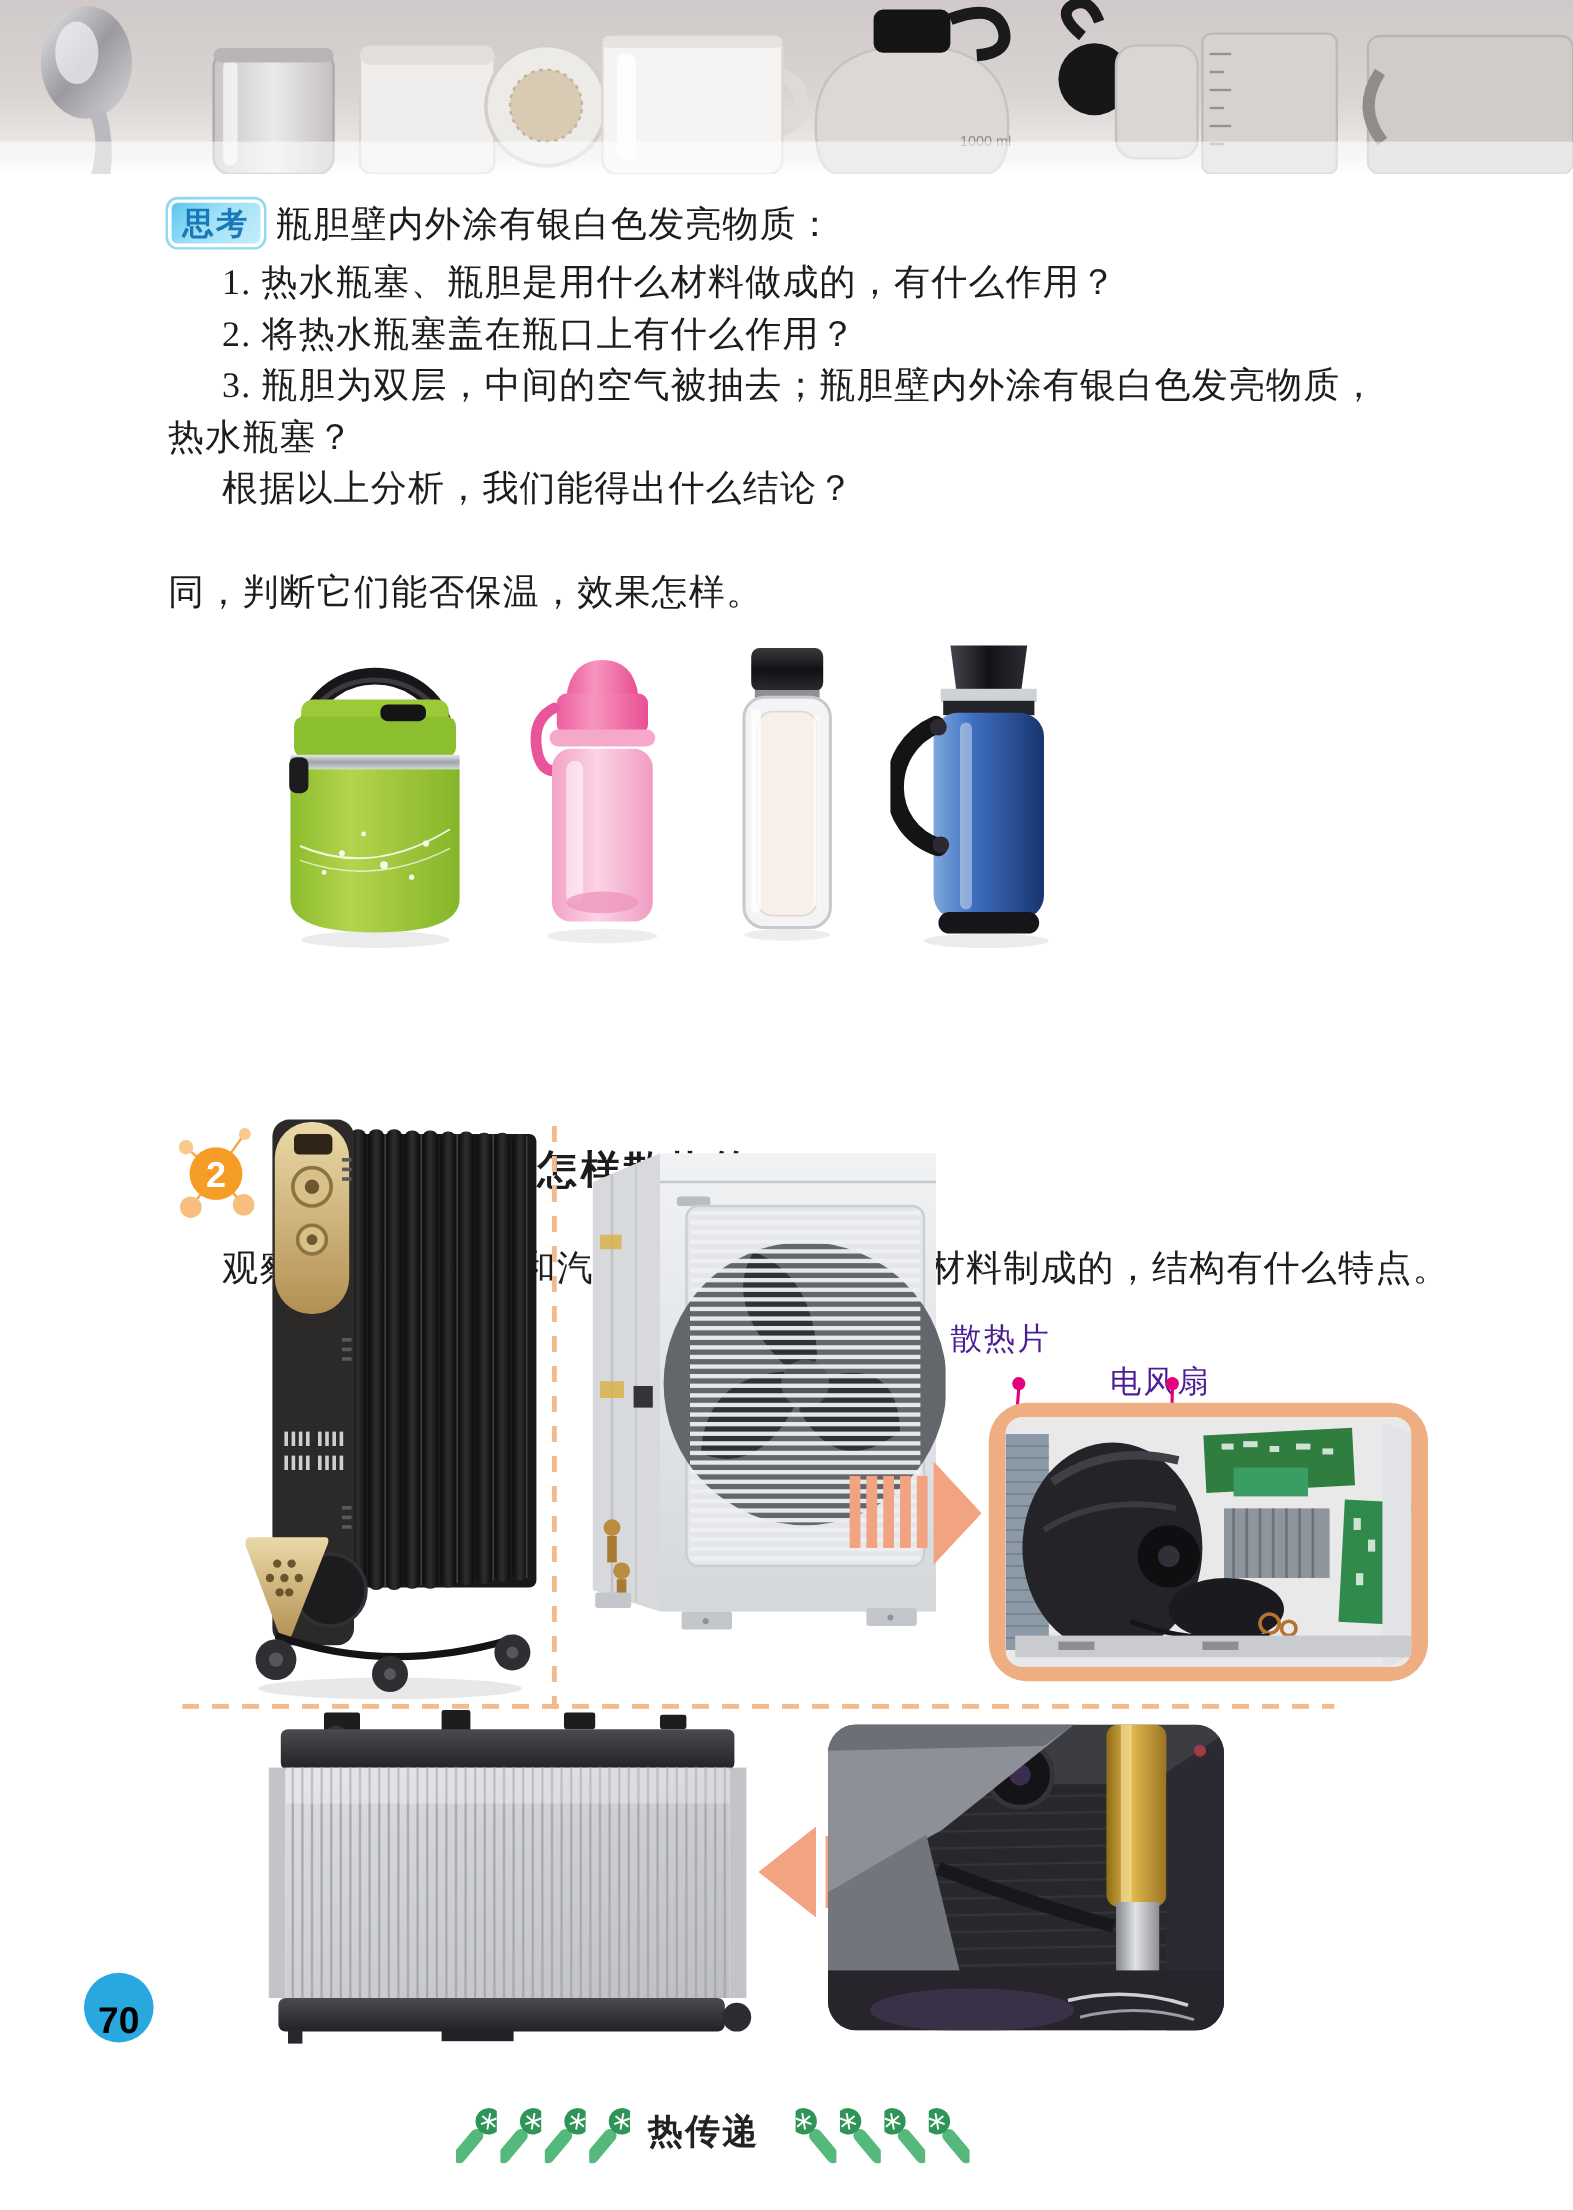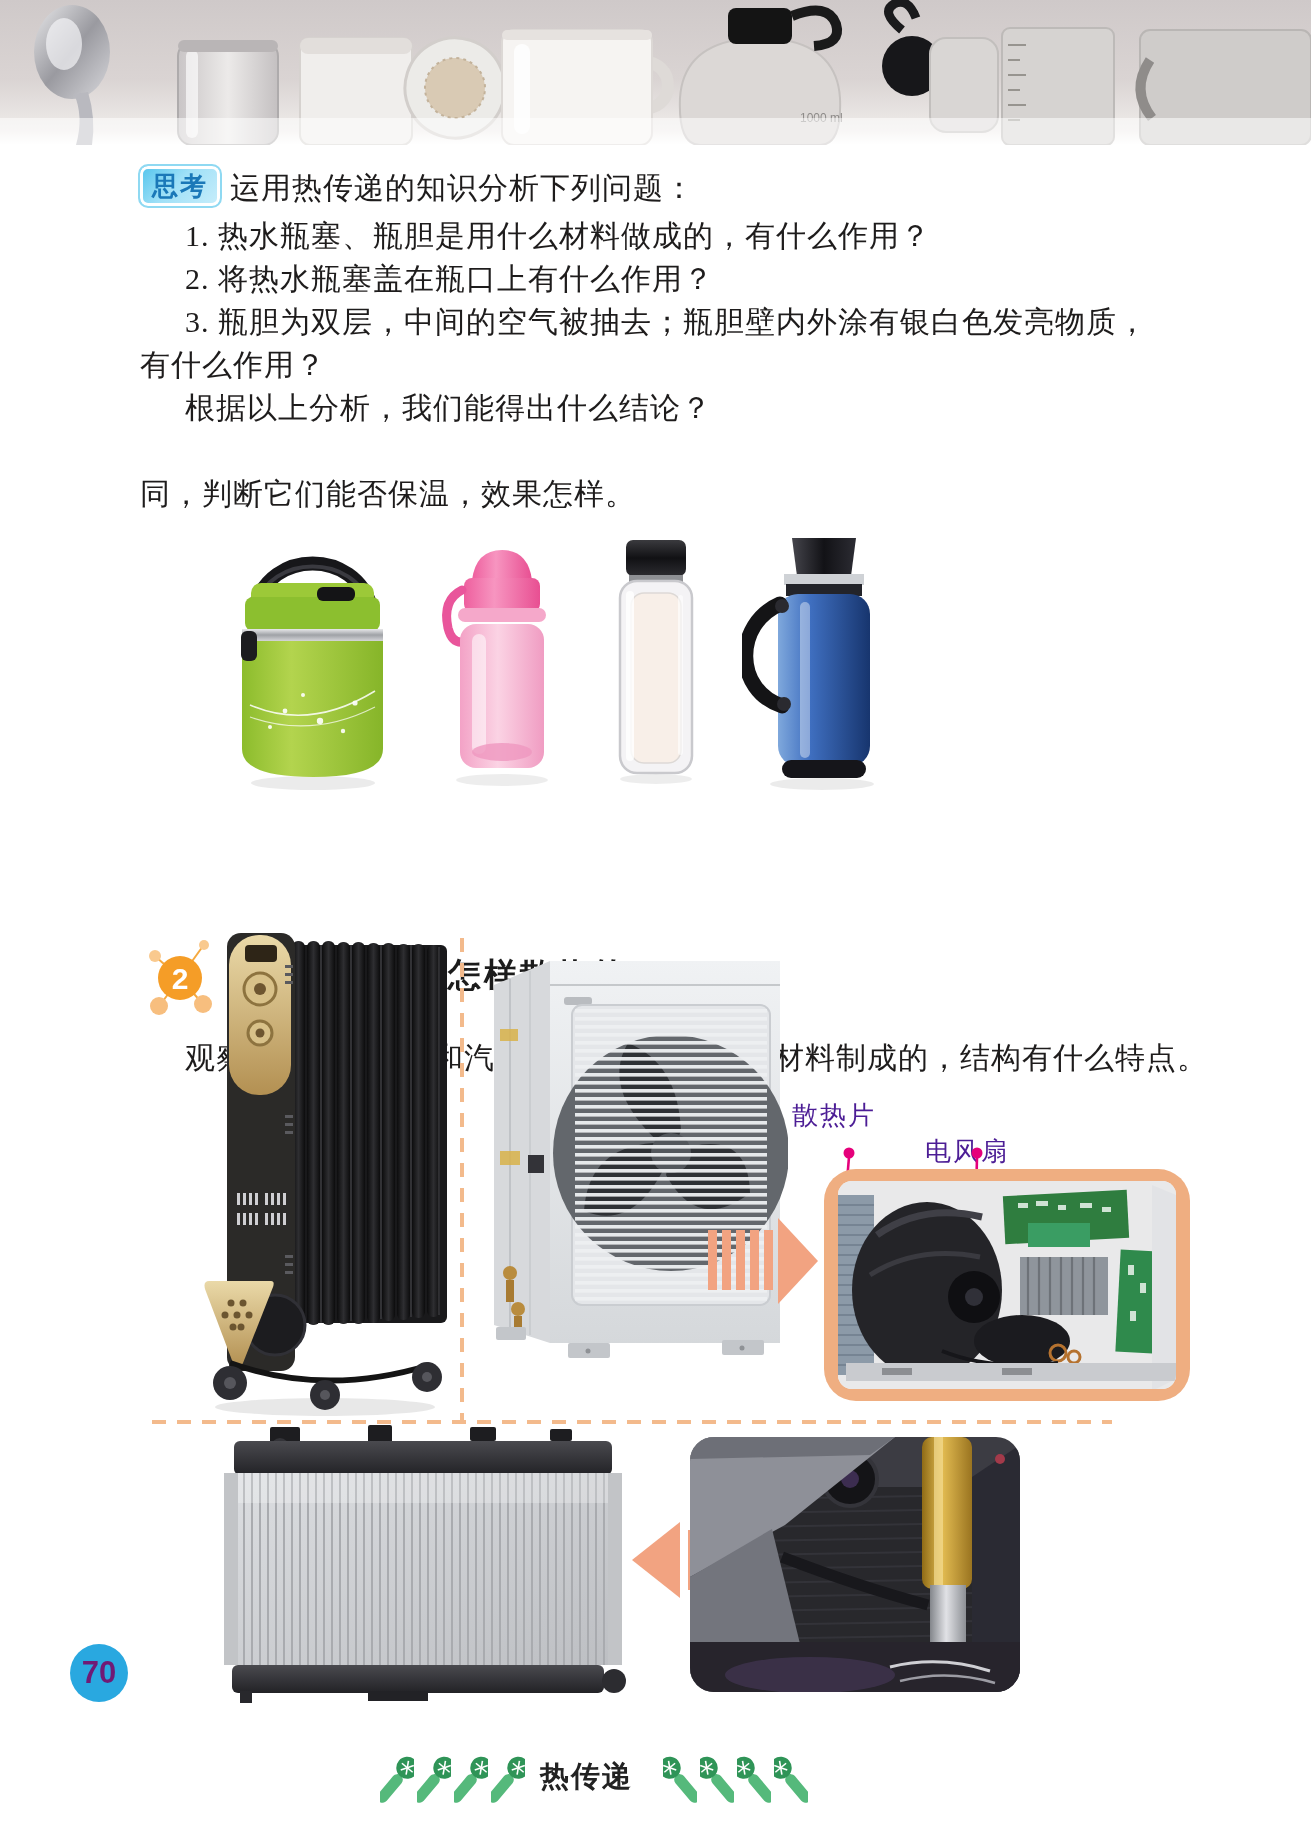--- a/index.html
+++ b/index.html
@@ -23,21 +23,21 @@
   .section-title{left:232px;top:953px;font-size:33px;font-weight:bold;letter-spacing:3px;color:#1c1c1c;}
   
   .callout-label{font-size:26px;letter-spacing:2px;color:#4c1d95;white-space:nowrap;}
   
   .dash-v{left:460px;top:938px;width:4px;height:486px;
      background:repeating-linear-gradient(180deg,#f3ba8c 0 14px,transparent 14px 25px);}
   .dash-h{left:152px;top:1420px;width:960px;height:4px;
      background:repeating-linear-gradient(90deg,#f3ba8c 0 14px,transparent 14px 25px);}
   
   .page-num{left:70px;top:1644px;width:58px;height:58px;border-radius:50%;background:#29a8e0;
-     display:flex;align-items:center;justify-content:center;color:#701a75;font-weight:bold;
+     display:flex;align-items:flex-end;justify-content:center;color:#000000;font-weight:bold;
      font-size:31px;font-family:"Liberation Sans","DejaVu Sans",sans-serif;}
   .footer-title{left:540px;top:1757px;width:110px;font-size:29px;font-weight:bold;
      letter-spacing:2px;color:#222;font-family:"Liberation Sans","DejaVu Sans",sans-serif;}
 </style>
 </head>
 <body>
 
 <div class="page">
 
   <div class="abs header-strip">
@@ -113,25 +113,25 @@
         <rect x="1140" y="30" width="171" height="115" rx="10" fill="#cfccca" stroke="#b9b6b4" stroke-width="2"></rect>
         <path d="M1150 60 q-20 30 2 58" fill="none" stroke="#8f8c8a" stroke-width="10"></path>
       </g>
       <rect x="0" y="118" width="1311" height="27" fill="#ffffff" opacity="0.55"></rect>
     </svg>
   </div>
 
   <div class="abs think-badge">
     <span>思考</span>
   </div>
-  <div class="abs body-text" style="left:230px;top:166px;">运用热传递的知识分析下列问题：</div>
+  <div class="abs body-text" style="left:230px;top:166px;">瓶胆壁内外涂有银白色发亮物质：</div>
   <div class="abs body-text q-line" style="top:214px;">1. 热水瓶塞、瓶胆是用什么材料做成的，有什么作用？</div>
   <div class="abs body-text q-line" style="top:257px;">2. 将热水瓶塞盖在瓶口上有什么作用？</div>
   <div class="abs body-text q-line" style="top:300px;">3. 瓶胆为双层，中间的空气被抽去；瓶胆壁内外涂有银白色发亮物质，</div>
-  <div class="abs body-text cont-line" style="top:343px;">有什么作用？</div>
+  <div class="abs body-text cont-line" style="top:343px;">热水瓶塞？</div>
   <div class="abs body-text q-line" style="top:386px;">根据以上分析，我们能得出什么结论？</div>
   <div class="abs body-text cont-line" style="top:472px;">同，判断它们能否保温，效果怎样。</div>
 
   <svg class="abs" style="left:225px;top:535px;" width="175" height="258" viewBox="0 0 175 258">
     <defs>
       <linearGradient id="greenBody" x1="0" y1="0" x2="1" y2="0">
         <stop offset="0" stop-color="#8cbc2c"></stop>
           <stop offset="0.35" stop-color="#b3d44e"></stop>
           <stop offset="1" stop-color="#86b529"></stop>
       </linearGradient>

